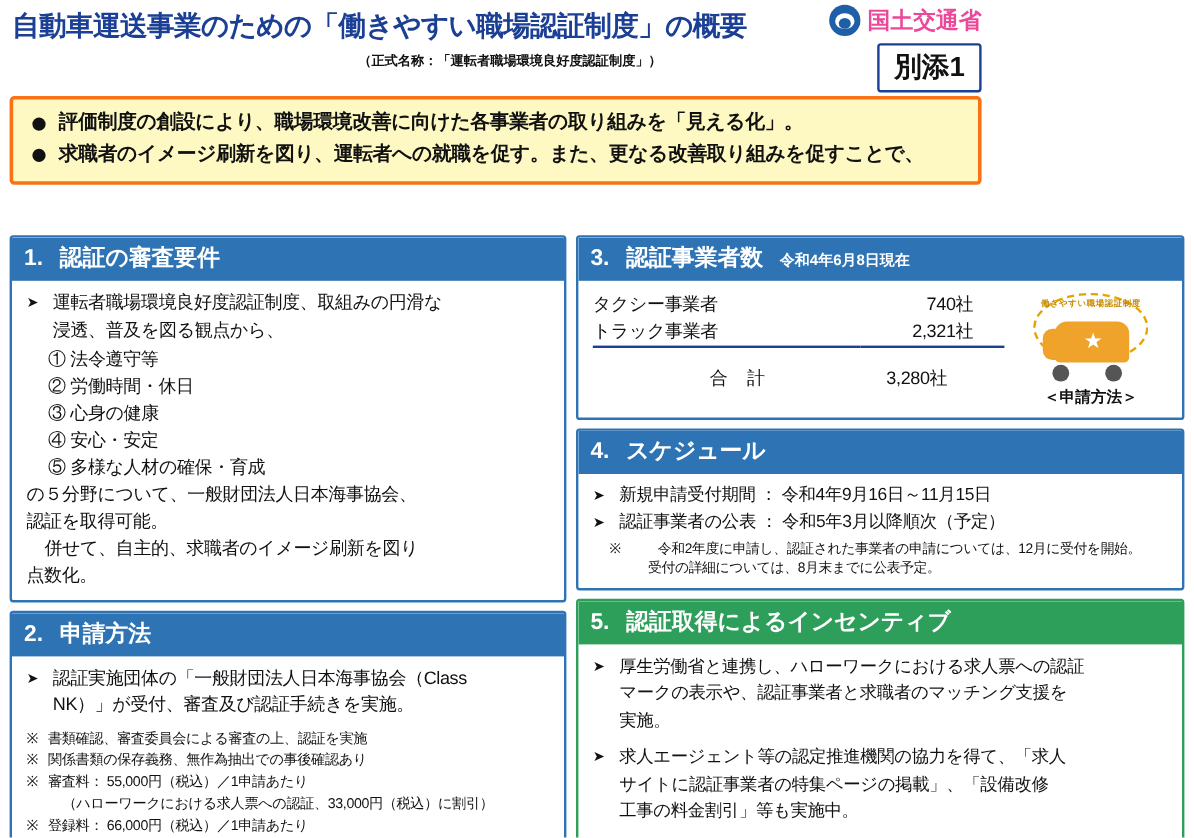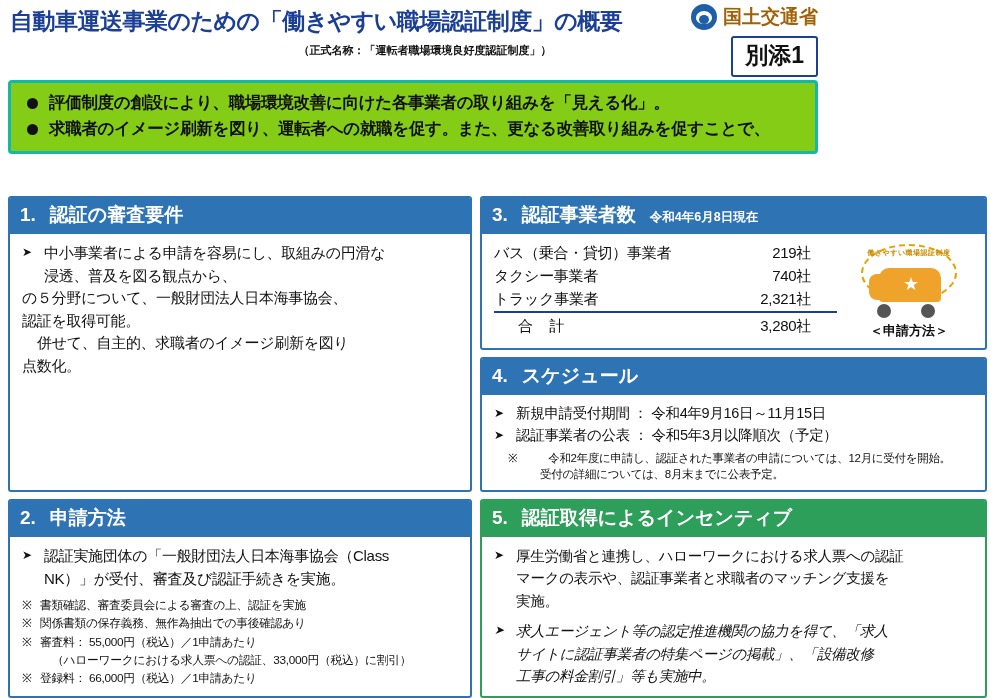--- a/index.html
+++ b/index.html
@@ -20,21 +20,21 @@
     letter-spacing: -0.5px; white-space: nowrap;
   }
   .title-sub {
     margin-top: 6px; text-align: center; font-size: 11px; font-weight: bold;
     color: #111; width: 830px;
   }
   .ministry {
     position: absolute; right: 12px; top: 4px;
     display: flex; align-items: center; gap: 6px;
   }
-  .ministry-name { font-size: 19px; font-weight: bold; color: #a16207; white-space: nowrap; }
+  .ministry-name { font-size: 19px; font-weight: bold; color: #ec4899; white-space: nowrap; }
   .mlit-mark { width: 26px; height: 26px; position: relative; }
   .mlit-mark .c1 {
     position: absolute; left: 0; top: 0; width: 26px; height: 26px;
     border-radius: 50%; background: #1f5fa8;
   }
   .mlit-mark .c2 {
     position: absolute; left: 5px; top: 7px; width: 16px; height: 13px;
     border-radius: 50% 50% 45% 45%; background: #ffffff;
   }
   .mlit-mark .c3 {
@@ -45,22 +45,22 @@
     position: absolute; right: 12px; top: 36px;
     border: 2px solid #1b3f94; border-radius: 3px;
     padding: 2px 12px 4px 12px;
     font-size: 23px; font-weight: bold; color: #111;
     background: #fff;
   }
 
   
   .purpose {
     margin: 2px 12px 0 8px;
-    border: 3px solid #14b8a6;
-    background: #84cc16;
+    border: 3px solid #f97316;
+    background: #fef9c3;
     border-radius: 4px;
     padding: 8px 14px 10px 14px;
   }
   .purpose ul { list-style: none; }
   .purpose li {
     font-size: 16.5px; font-weight: bold; color: #111;
     line-height: 1.45; padding-left: 24px; position: relative;
     letter-spacing: -0.3px;
   }
   .purpose li + li { margin-top: 2px; }
@@ -99,21 +99,21 @@
   }
   .num-list { list-style: none; margin: 2px 0 0 18px; }
   .num-list li { font-size: 15px; line-height: 1.5; letter-spacing: -0.3px; }
   .plain { font-size: 15px; line-height: 1.5; letter-spacing: -0.3px; }
   .indent1 { text-indent: 1em; }
 
   
   .op-table { width: 100%; border-collapse: collapse; font-size: 15px; }
   .op-table td { padding: 2px 0 2px 0; letter-spacing: -0.3px; }
   .op-table td.num { text-align: right; width: 120px; padding-right: 26px; }
-  .op-table tr.total td { border-top: 2px solid #1b3f94; padding-top: 4px; }
+  .op-table tr.total td { border-top: 2px solid #1b3f94; padding-top: 16px; text-align: center; }
   .op-table tr.total td.lbl { letter-spacing: 6px; padding-left: 24px; }
   .sec3-wrap { display: flex; align-items: flex-start; }
   .sec3-left { flex: 1 1 auto; padding-right: 6px; }
   .badge-wrap { width: 132px; text-align: center; padding-top: 2px; }
   .cert-mark {
     width: 108px; height: 76px; margin: 0 auto; position: relative;
   }
   .cert-mark .ring {
     position: absolute; left: 6px; top: 0; width: 96px; height: 58px;
     border-radius: 50%; border: 2px dashed #e6a400;
@@ -147,21 +147,21 @@
   .note::before { content: "\203B"; position: absolute; left: 0; top: 0; }
   .note-cont { font-size: 11.5px; line-height: 1.4; padding-left: 32px; letter-spacing: -0.3px; }
 
   
   .sec2 .star-note { font-size: 11.8px; line-height: 1.55; position: relative; padding-left: 18px; letter-spacing: -0.3px; }
   .sec2 .star-note::before { content: "\203B"; position: absolute; left: 0; top: 0; }
   .sec2 .sub-note { font-size: 11.8px; line-height: 1.55; padding-left: 30px; letter-spacing: -0.3px; }
 
   
   .sec5 .arrow-item { font-size: 14.5px; line-height: 1.55; }
-  .sec5 .arrow-item + .arrow-item { margin-top: 8px; font-style: italic; }
+  .sec5 .arrow-item + .arrow-item { margin-top: 8px; }
 </style>
 </head>
 <body>
 
 <div class="page">
 
   <div class="header">
     <div class="title-main">自動車運送事業のための「働きやすい職場認証制度」の概要</div>
     <div class="title-sub">（正式名称：「運転者職場環境良好度認証制度」）</div>
 
@@ -194,23 +194,30 @@
 
     <div style="display:flex;flex-direction:column;gap:7px;">
 
       <div class="card" style="flex:1 1 auto;">
         <div class="card-head">
           <span>1.</span>
           <span>認証の審査要件</span>
         </div>
         <div class="card-body">
           <div class="arrow-item">
-            <span>中小事業者による申請を容易にし、取組みの円滑な</span><br>
+            <span>運転者職場環境良好度認証制度、取組みの円滑な</span><br>
             <span>浸透、普及を図る観点から、</span>
           </div>
+          <ul class="num-list">
+            <li>① 法令遵守等</li>
+            <li>② 労働時間・休日</li>
+            <li>③ 心身の健康</li>
+            <li>④ 安心・安定</li>
+            <li>⑤ 多様な人材の確保・育成</li>
+          </ul>
           <div class="plain">の５分野について、一般財団法人日本海事協会、</div>
           <div class="plain">認証を取得可能。</div>
           <div class="plain indent1">併せて、自主的、求職者のイメージ刷新を図り</div>
           <div class="plain">点数化。</div>
         </div>
       </div>
 
       <div class="card sec2" style="flex:0 0 auto;">
         <div class="card-head">
           <span>2.</span>
@@ -238,24 +245,20 @@
         <div class="card-head">
           <span>3.</span>
           <span>認証事業者数</span>
           <span class="asof">令和4年6月8日現在</span>
         </div>
         <div class="card-body">
           <div class="sec3-wrap">
             <div class="sec3-left">
               <table class="op-table">
                 <tbody>
-                    <tr>
-                  <td>バス（乗合・貸切）事業者</td>
-                  <td class="num">219社</td>
-                </tr>
                 <tr>
                   <td>タクシー事業者</td>
                   <td class="num">740社</td>
                 </tr>
                 <tr>
                   <td>トラック事業者</td>
                   <td class="num">2,321社</td>
                 </tr>
                 <tr class="total">
                   <td class="lbl">合 計</td>

